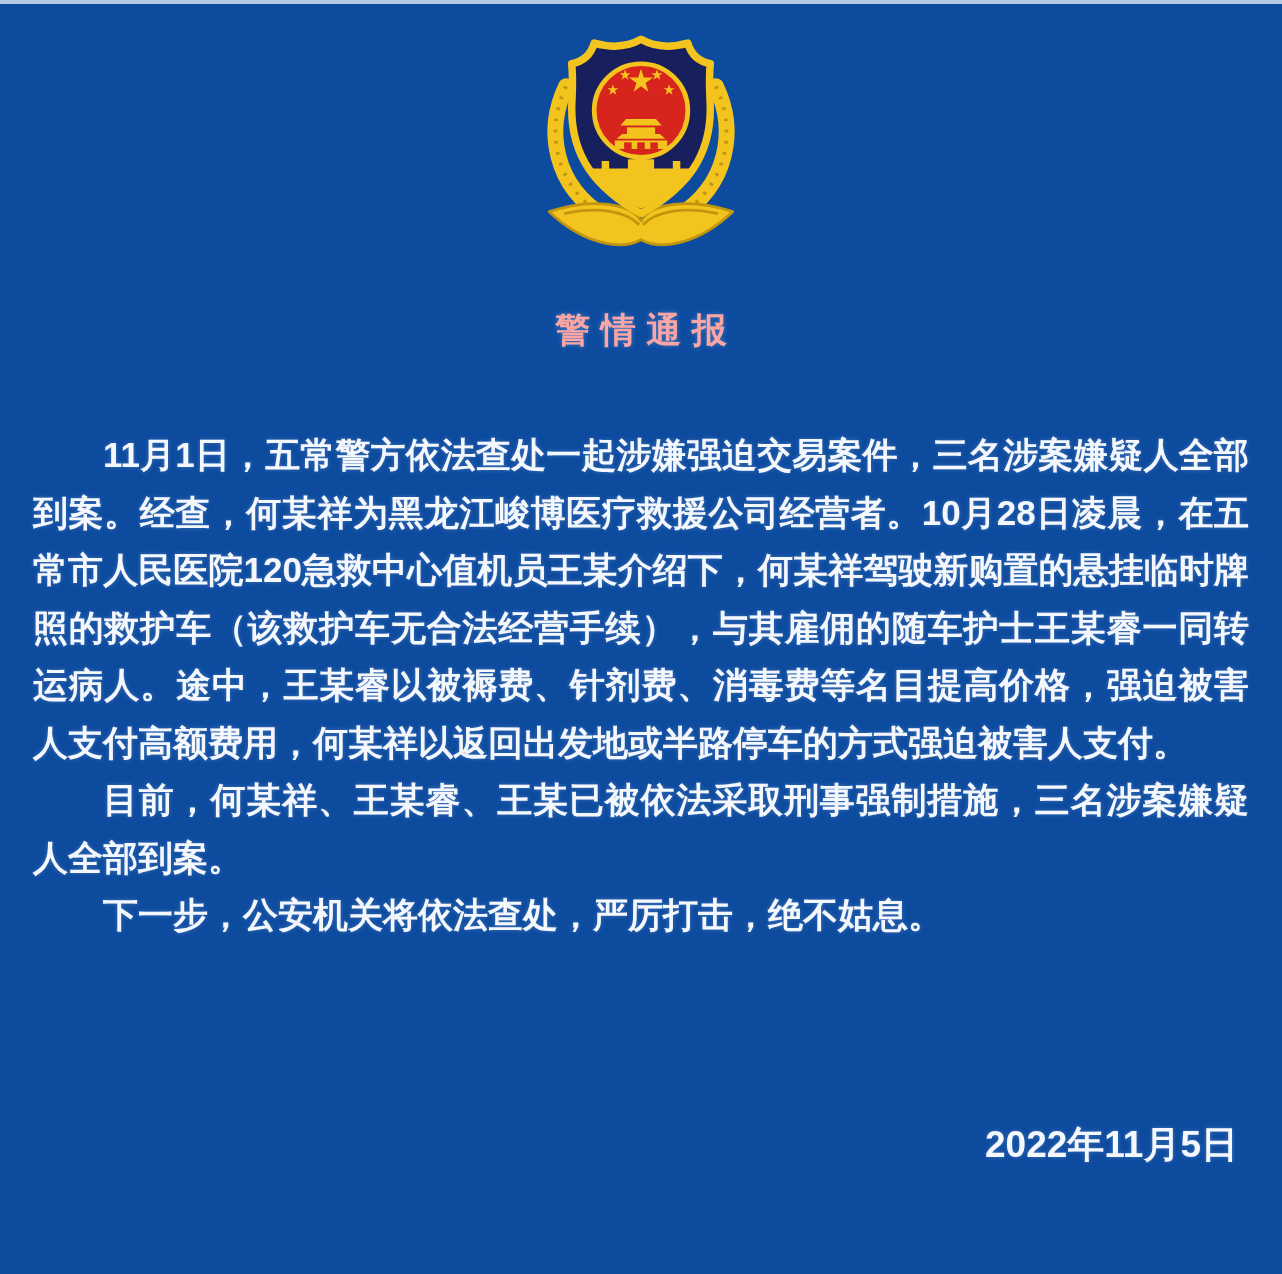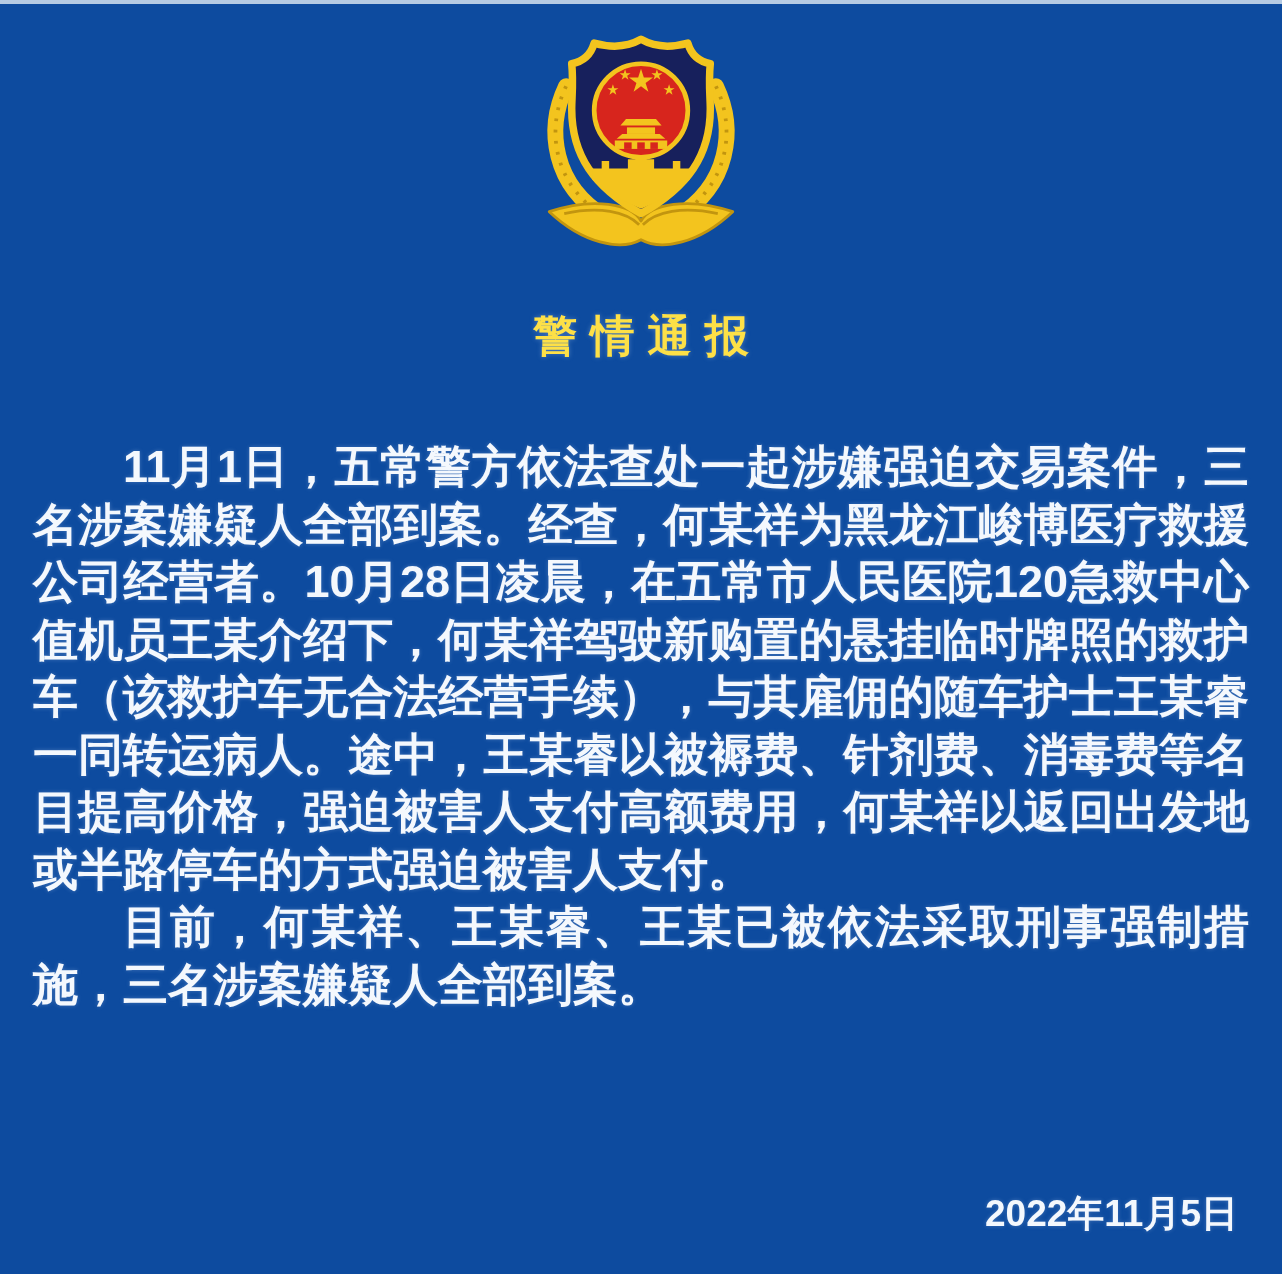--- a/index.html
+++ b/index.html
@@ -15,31 +15,31 @@
     background: #b6cbe3;
   }
   .emblem-wrap {
     width: 206px;
     margin: 24px auto 0;
   }
   .emblem-wrap svg { display: block; width: 206px; height: 225px; }
   .notice-title {
     margin: 54px 0 0;
     text-align: center;
-    color: #fde047;
-    font-size: 44px;
+    color: #fca5a5;
+    font-size: 35px;
     font-weight: bold;
     letter-spacing: 0.30em;
     text-indent: 0.30em;
     text-shadow: 0 0 5px rgba(190,215,250,0.35);
   }
   .notice-content {
     margin: 72px 33px 0;
     color: #f4f8fd;
-    font-size: 45px;
+    font-size: 35px;
     line-height: 57.5px;
     font-weight: bold;
     text-align: justify;
     text-shadow: 0 0 4px rgba(185,210,245,0.30);
   }
   .notice-content p { margin: 0; text-indent: 2em; }
   .sig-block {
     margin-top: 170px;
     padding-right: 44px;
     text-align: right;
@@ -100,17 +100,18 @@
       </g>
     </g>
   </svg>
 </div>
 
 <h1 class="notice-title">警情通报</h1>
 
 <div class="notice-content">
   <p>11月1日，五常警方依法查处一起涉嫌强迫交易案件，三名涉案嫌疑人全部到案。经查，何某祥为黑龙江峻博医疗救援公司经营者。10月28日凌晨，在五常市人民医院120急救中心值机员王某介绍下，何某祥驾驶新购置的悬挂临时牌照的救护车（该救护车无合法经营手续），与其雇佣的随车护士王某睿一同转运病人。途中，王某睿以被褥费、针剂费、消毒费等名目提高价格，强迫被害人支付高额费用，何某祥以返回出发地或半路停车的方式强迫被害人支付。</p>
   <p>目前，何某祥、王某睿、王某已被依法采取刑事强制措施，三名涉案嫌疑人全部到案。</p>
+  <p>下一步，公安机关将依法查处，严厉打击，绝不姑息。</p>
 </div>
 
 <div class="sig-block">
   <div>2022年11月5日</div>
 </div>
 
 </body></html>

